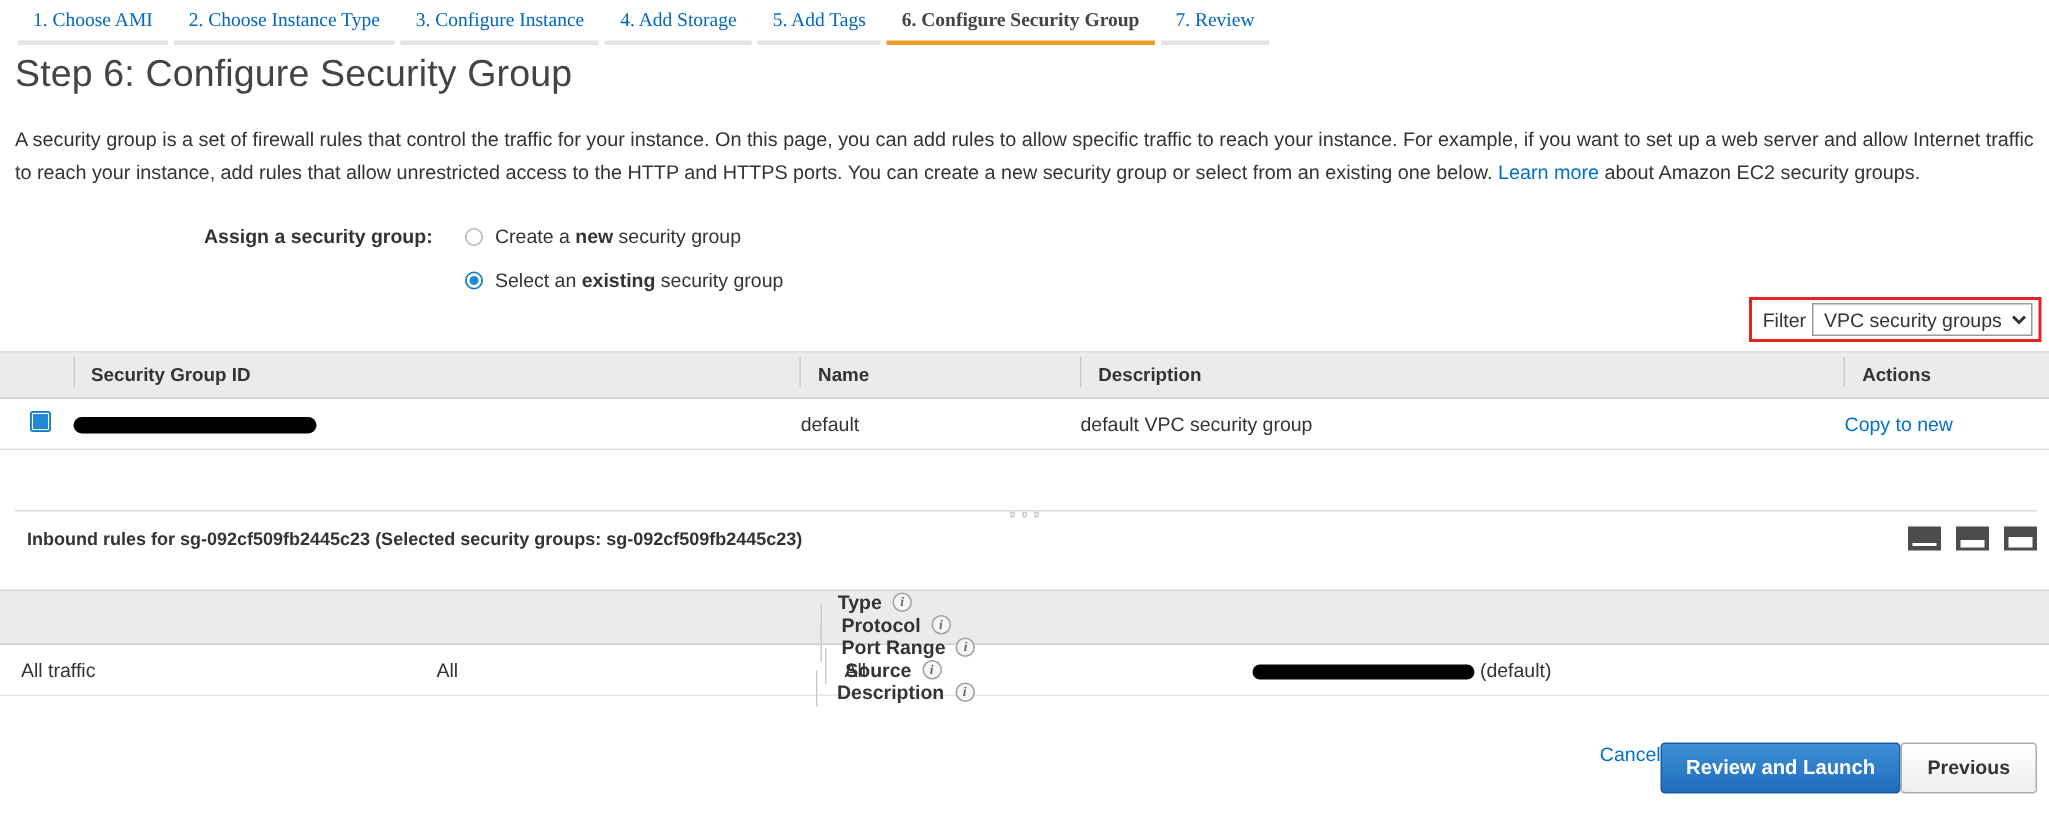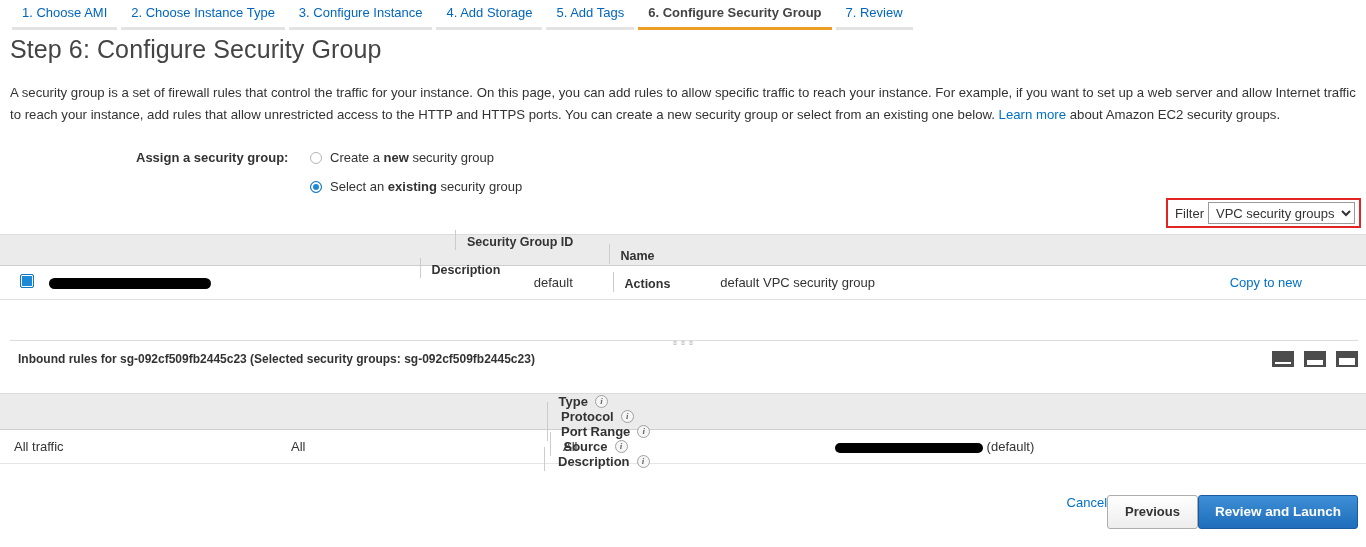--- a/index.html
+++ b/index.html
@@ -28,20 +28,21 @@
     padding-left: 10px;
   }
   .tab {
     position: relative;
     padding: 5px 12px 9px 12px;
     font-size: 13px;
     color: #0066c0;
     white-space: nowrap;
     cursor: pointer;
     line-height: 16px;
+    font-family: Liberation Serif, serif;
   }
   .tab::after {
     content: "";
     position: absolute;
     left: 2px; right: 2px; bottom: 0;
     height: 3px;
     background: #e3e3e3;
   }
   .tab.active {
     color: #444444;
@@ -130,21 +131,20 @@
   .sg-head {
     display: flex;
     align-items: center;
     height: 32px;
     background: #ebebeb;
     border-top: 1px solid #dcdcdc;
     border-bottom: 1px solid #cfcfcf;
     font-size: 12.5px;
     font-weight: bold;
     color: #333;
-    flex-direction: column;
   }
   .sg-head .cell { position: relative; padding-left: 12px; }
   .sg-head .cell::before {
     content: "";
     position: absolute;
     left: 0; top: -5px;
     width: 1px; height: 20px;
     background: #cccccc;
   }
   .sg-head .cell.nosep::before { display: none; }
@@ -425,17 +425,17 @@
       <div class="r-type">All traffic</div>
       <div class="r-proto">All</div>
       <div class="r-port">All</div>
       <div class="r-src"><span class="redact src"></span><span> (default)</span></div>
       <div class="r-desc"></div>
     </div>
   </div>
 
   <div class="footer">
     <span class="btn-cancel">Cancel</span>
+    <button class="btn btn-primary">Review and Launch</button>
     <button class="btn btn-previous">Previous</button>
-    <button class="btn btn-primary">Review and Launch</button>
   </div>
 
 </div>
 
 </body></html>

